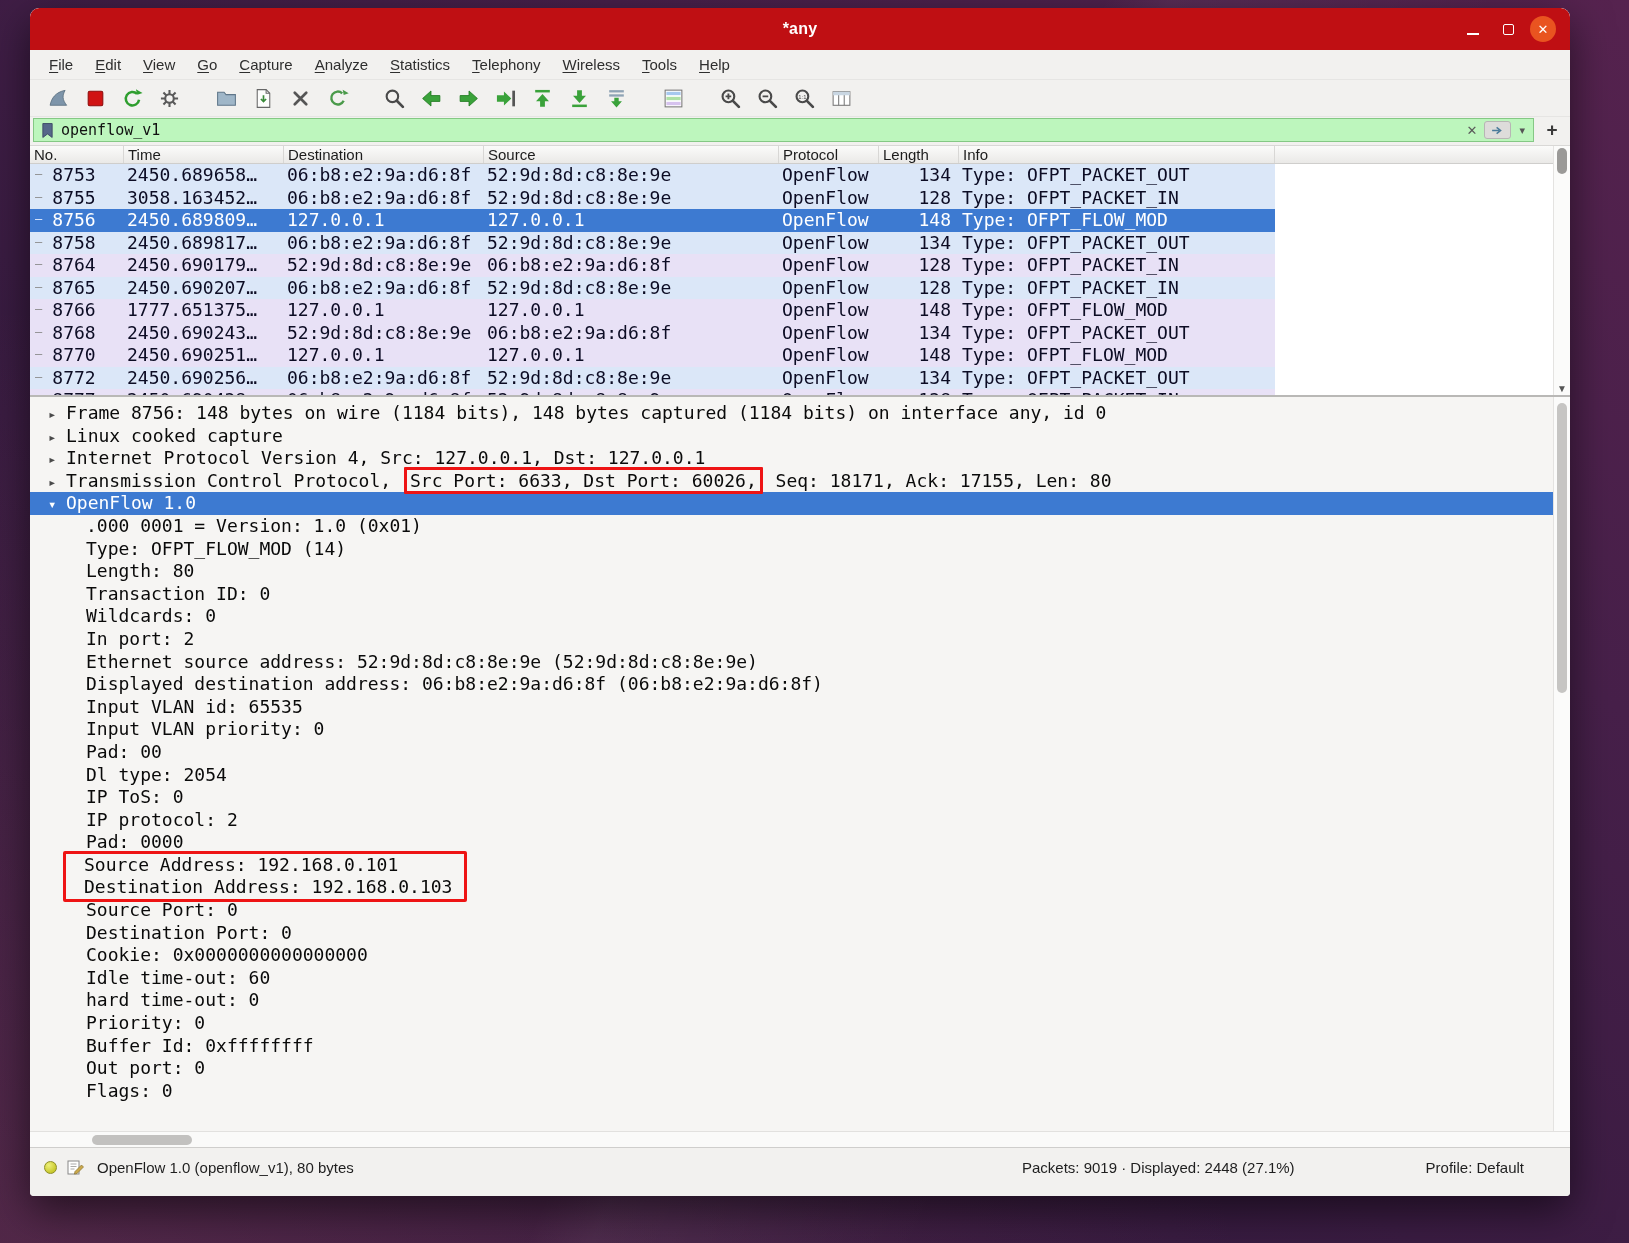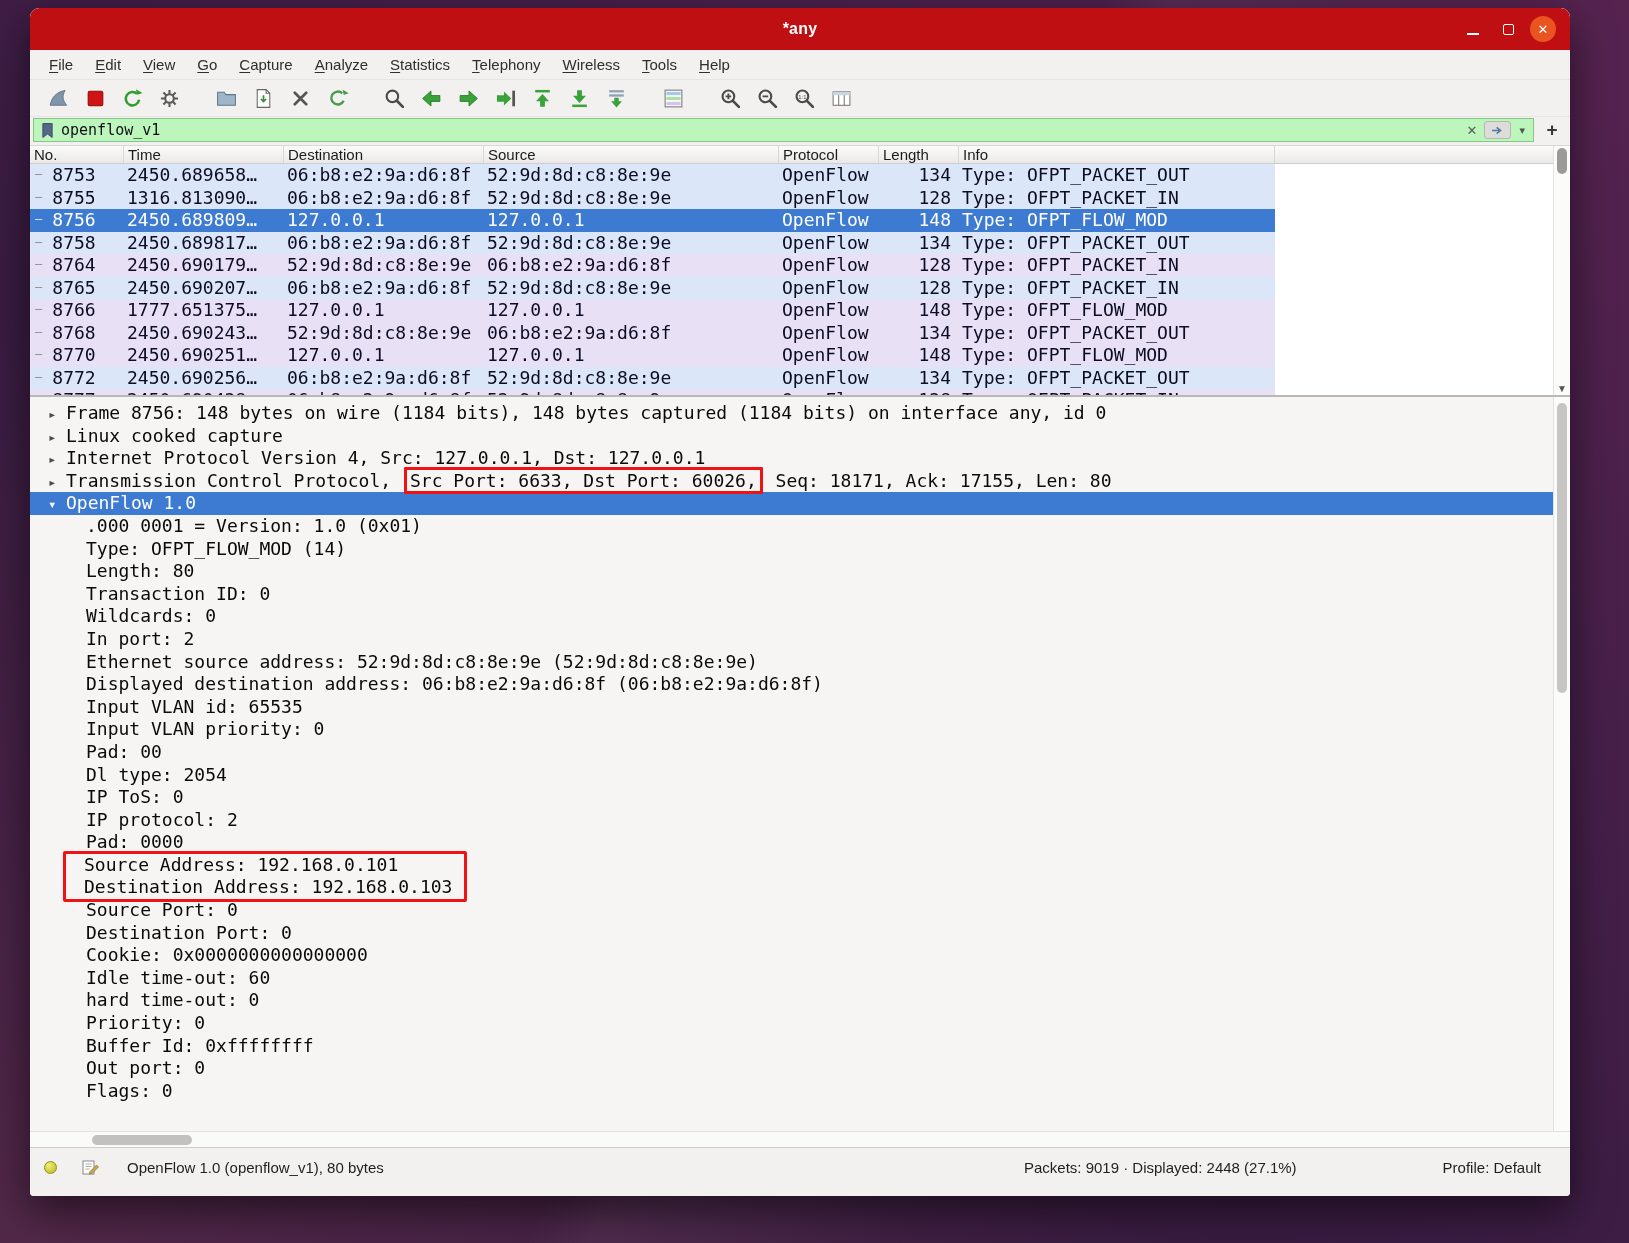--- a/index.html
+++ b/index.html
@@ -77,28 +77,28 @@
 .detail-line.selected{background:var(--selection,#3d7ad1);color:#fff}
 .detail-line.selected .arrow{color:#fff}
 .redbox-inline{border:3px solid var(--annotation-red,#ee1414);border-radius:1px;padding:0 3px;margin:0 2px}
 .redbox-group{border:3px solid var(--annotation-red,#ee1414);border-radius:2px;margin:-3px 0 -3px 33px;
   width:max-content;padding-right:12px}
 .redbox-group .detail-line{}
 
 .hscroll{height:16px;background:#fafaf9;border-top:1px solid #e2e1df;position:relative;flex:none}
 .hthumb{position:absolute;left:62px;top:3px;width:100px;height:10px;background:#c2c1bf;border-radius:5px}
 .statusbar{height:49px;border-top:1px solid #cfcecc;background:#f2f1ef;display:flex;align-items:center;
-  padding:0 14px 10px 14px;font-size:15px;color:#1f1f1f;gap:24px;flex:none}
+  padding:0 14px 10px 14px;font-size:15px;color:#1f1f1f;gap:9px;flex:none}
 .expert-dot{width:13px;height:13px;border-radius:50%;flex:none;
   background:radial-gradient(circle at 35% 30%,#eef07a,#c9c92e 70%);border:1px solid #8e8e24}
 .annot svg{width:18px;height:18px;display:block}
 .status-left-text{margin-left:4px;white-space:nowrap}
 .spacer{flex:1}
 .packets-text{margin-right:122px;white-space:nowrap}
-.profile-text{white-space:nowrap;margin-right:15px}
+.profile-text{white-space:nowrap;margin-right:32px}
 </style>
 </head>
 <body>
 
 <div class="desktop">
   <div class="window">
 
     <div class="titlebar">
       <div class="title">*any</div>
       <div class="win-controls">
@@ -336,21 +336,21 @@
             <span class="c time">2450.689658…</span>
             <span class="c dst">06:b8:e2:9a:d6:8f</span>
             <span class="c src">52:9d:8d:c8:8e:9e</span>
             <span class="c proto">OpenFlow</span>
             <span class="c len">134</span>
             <span class="c info">Type: OFPT_PACKET_OUT</span>
           </div>
           <div class="pl-row blue">
             <span class="gutter">–</span>
             <span class="c num">8755</span>
-            <span class="c time">1316.813090…</span>
+            <span class="c time">3058.163452…</span>
             <span class="c dst">06:b8:e2:9a:d6:8f</span>
             <span class="c src">52:9d:8d:c8:8e:9e</span>
             <span class="c proto">OpenFlow</span>
             <span class="c len">128</span>
             <span class="c info">Type: OFPT_PACKET_IN</span>
           </div>
           <div class="pl-row selected">
             <span class="gutter">–</span>
             <span class="c num">8756</span>
             <span class="c time">2450.689809…</span>

